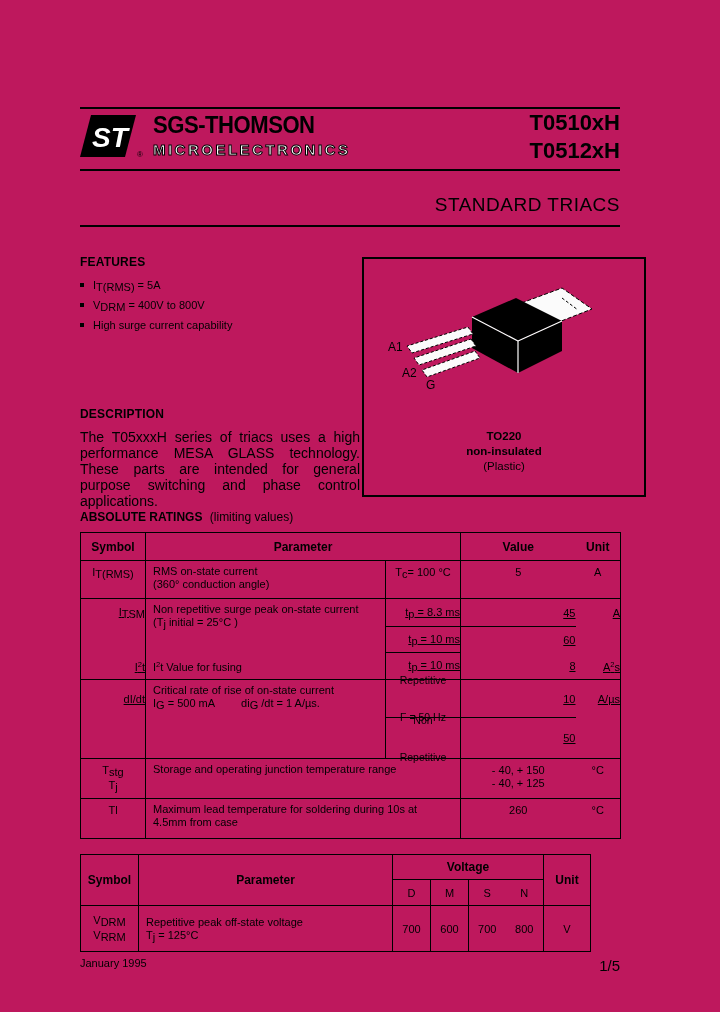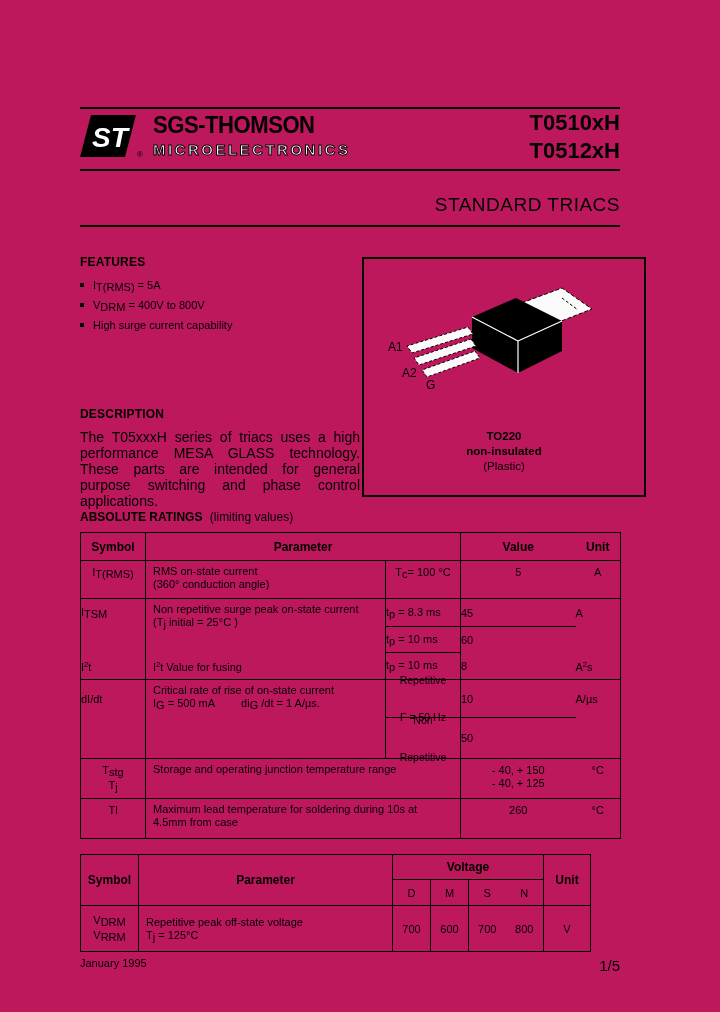--- a/index.html
+++ b/index.html
@@ -48,21 +48,21 @@
   .no-l { border-left:none; }
   .c { text-align:center; }
   .mid { vertical-align:middle; }
   .hrow td { vertical-align:middle; font-weight:bold; font-size:12px; }
   .param { text-align:left; padding:4px 7px 2px 7px; line-height:13px; }
   .top { padding-top:5px; }
   .p0 { padding:0; }
   .stack { display:flex; flex-direction:column; height:100%; }
   .r28 { height:28px; } .r26 { height:26px; } .r54 { height:54px; }
   .r38 { height:38px; } .r40 { height:40px; }
-  .cc { display:flex; align-items:center; justify-content:flex-start; }
+  .cc { display:flex; align-items:center; justify-content:flex-end;text-decoration:underline; }
   .cc2 { display:flex; flex-direction:column; align-items:center; justify-content:center; line-height:12px; font-size:10.5px;gap:25px; }
   .bb { border-bottom:1.5px solid #000; }
   .gap { display:inline-block; width:26px; }
   .lh13 { line-height:13px; }
 
   .footer-date { position:absolute; left:80px; top:957px; font-size:11px; }
   .footer-page { position:absolute; right:100px; top:957px; font-size:15px;text-align:center; }
 </style>
 </head>
 <body>

